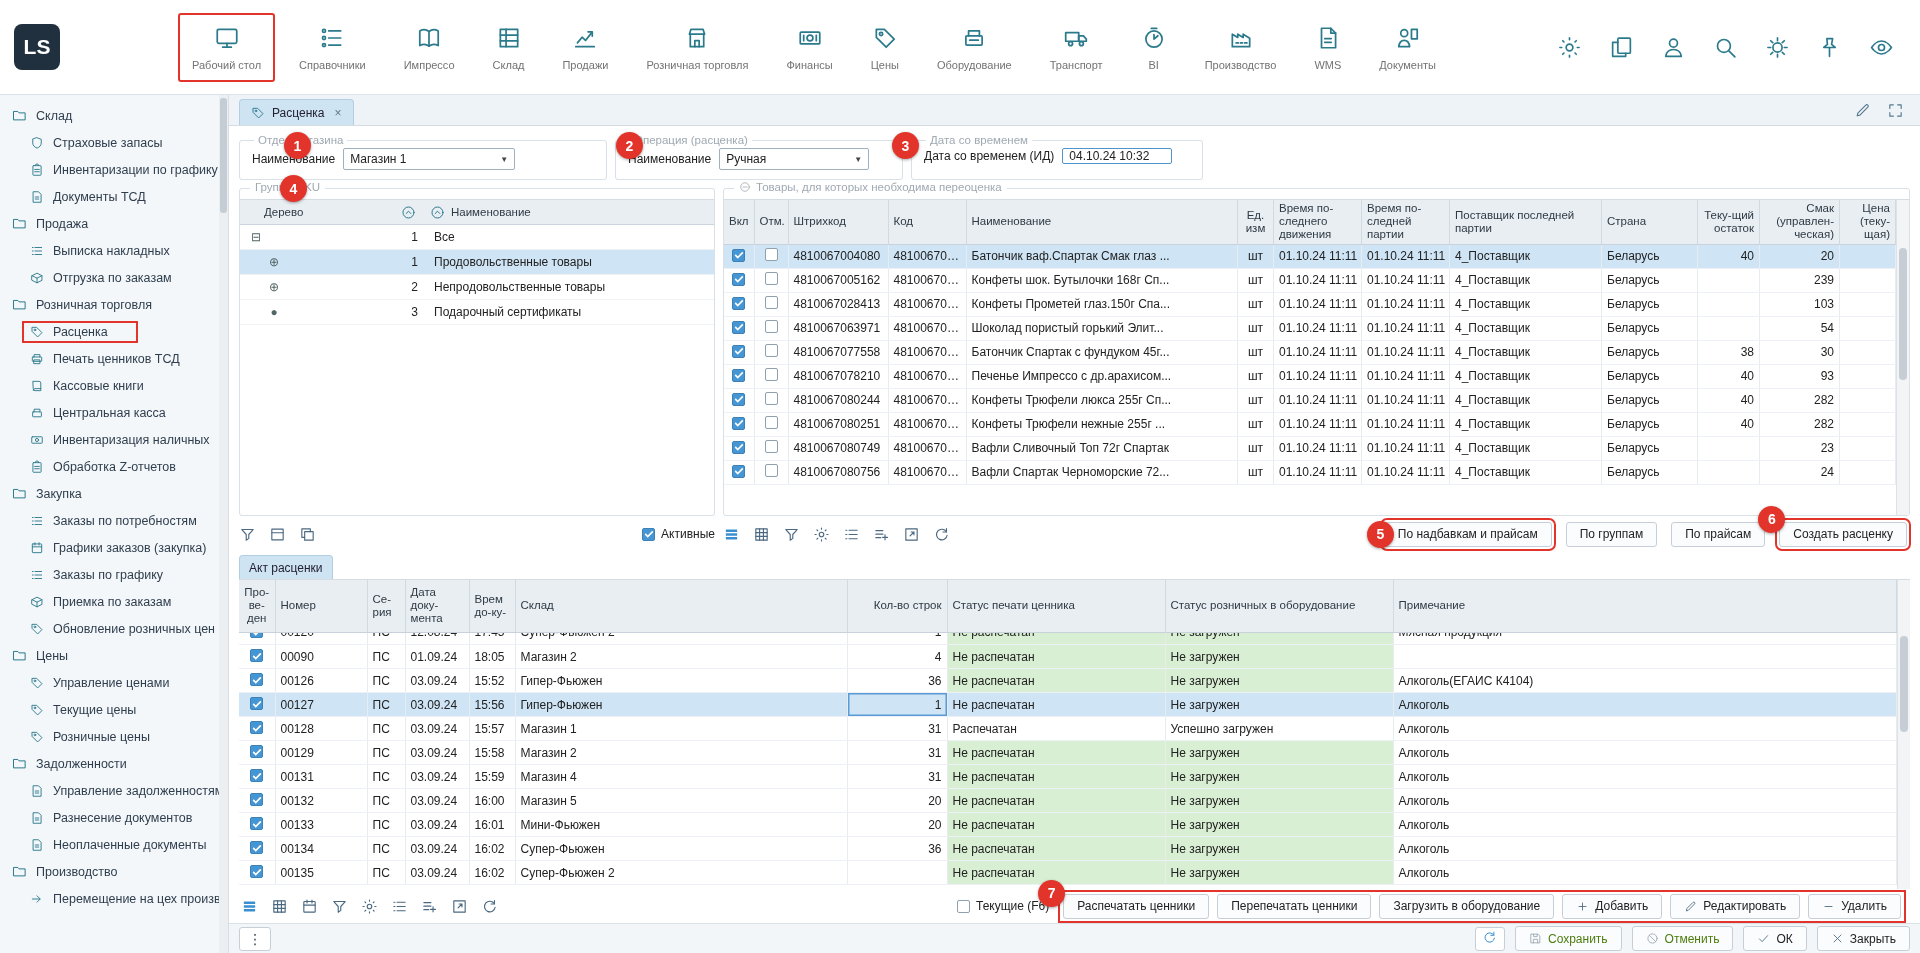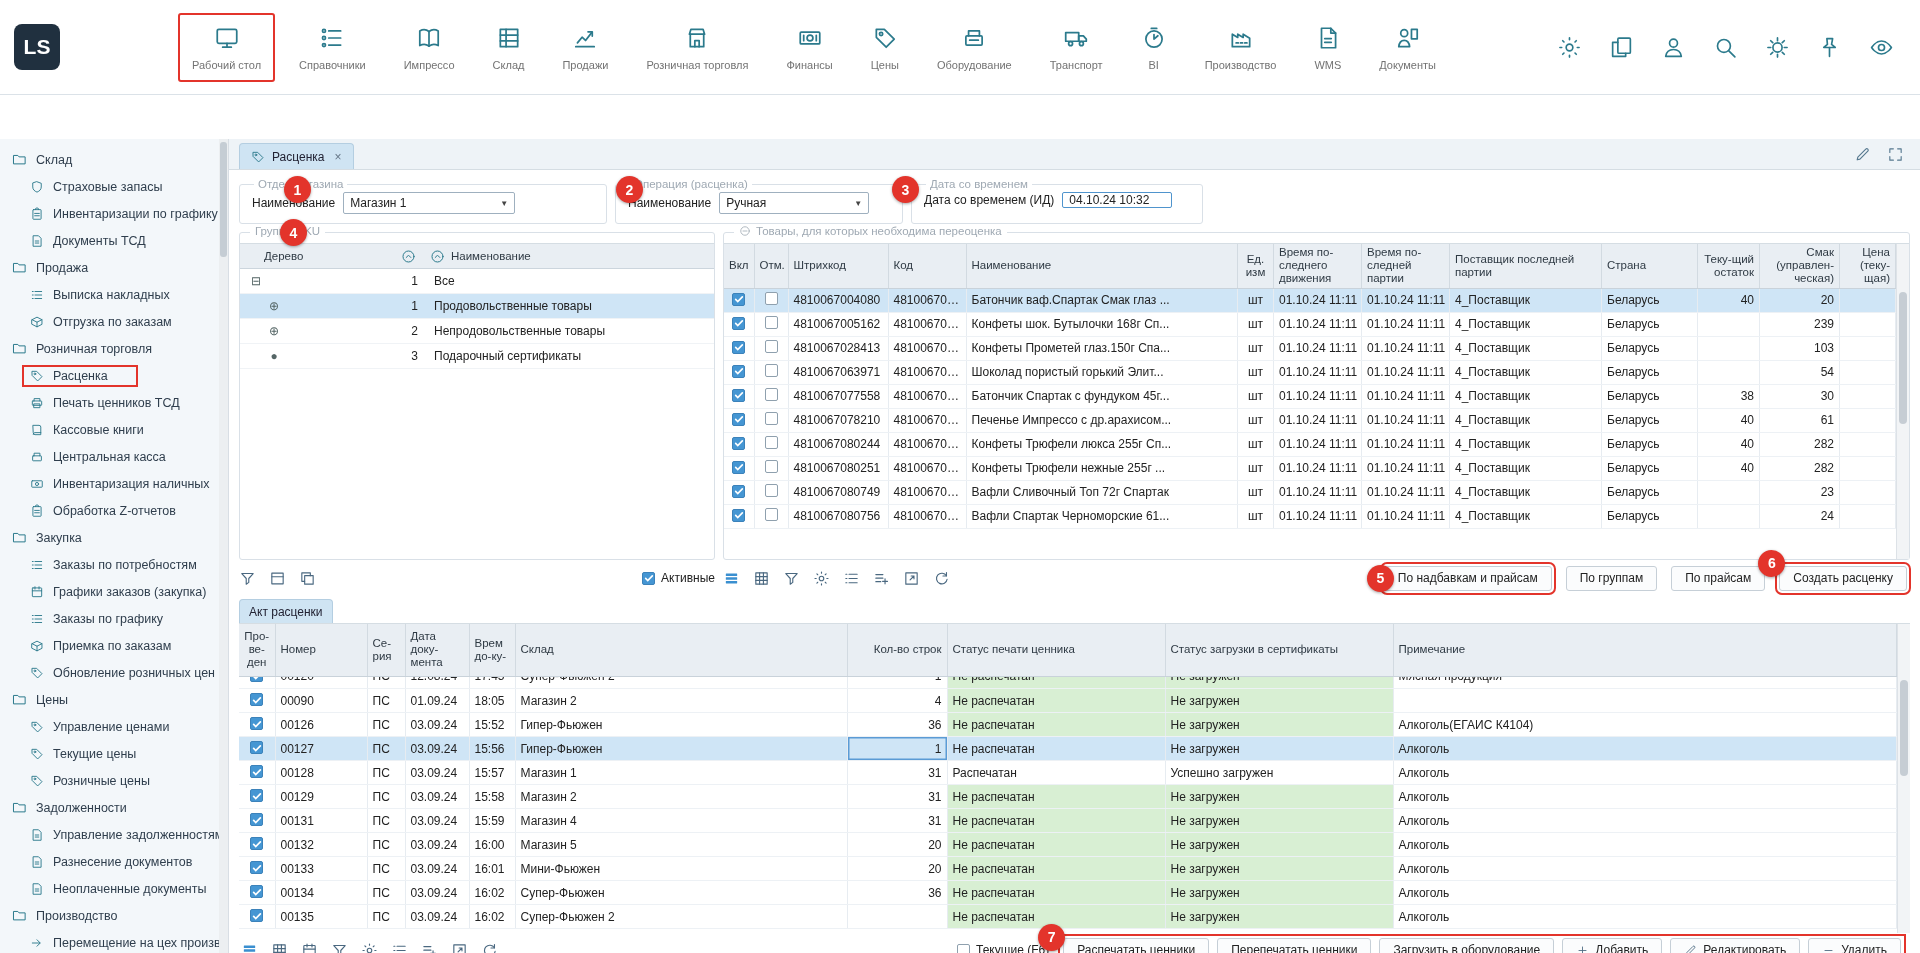--- a/index.html
+++ b/index.html
@@ -1,18 +1,18 @@
 <!DOCTYPE html>
 <html><head>
 <meta charset="utf-8">
 <style>
   * { box-sizing: border-box; margin:0; padding:0; }
   html,body { width:1920px; height:953px; overflow:hidden; background:#fff;
     font-family:"Liberation Sans", sans-serif; font-size:12px; color:#222; }
-  .app { display:flex; flex-direction:column; height:100%;gap:44px; }
+  .app { display:flex; flex-direction:column; height:100%; }
 
   
   .topbar { flex:0 0 95px; display:flex; align-items:center; background:#fff;
     border-bottom:1px solid #dbe2e8; padding:0 26px 0 14px; }
   .logo { width:46px; height:46px; border-radius:8px; background:#20303f; color:#fff;
     font-size:21px; font-weight:bold; display:flex; align-items:center; justify-content:center; }
   .topnav { display:flex; align-items:center; margin-left:118px; gap:10px; }
   .nav-item { display:flex; flex-direction:column; align-items:center; gap:7px;
     padding:9px 12px; border:2px solid transparent; border-radius:3px; cursor:pointer; }
   .nav-item .nicon { color:#2b7a8c; height:28px; display:flex; align-items:center; }
@@ -878,21 +878,21 @@
                       <td class="center"><span class="cb"></span></td>
                       <td>4810067078210</td>
                       <td>48100670…</td>
                       <td>Печенье Импрессо с др.арахисом...</td>
                       <td class="center">шт</td>
                       <td>01.10.24 11:11</td>
                       <td>01.10.24 11:11</td>
                       <td>4_Поставщик</td>
                       <td>Беларусь</td>
                       <td class="num">40</td>
-                      <td class="num">61</td>
+                      <td class="num">93</td>
                       <td class="num"></td>
                     </tr>
                     <tr class="">
                       <td class="center"><span class="cb on">
                           <svg viewBox="0 0 24 24" width="10" height="10" fill="none" stroke="#fff" stroke-width="4" stroke-linecap="round">
                             <path d="m4 13 5 5L20 7"></path>
                           </svg>
                         </span></td>
                       <td class="center"><span class="cb"></span></td>
                       <td>4810067080244</td>
@@ -947,21 +947,21 @@
                     </tr>
                     <tr class="">
                       <td class="center"><span class="cb on">
                           <svg viewBox="0 0 24 24" width="10" height="10" fill="none" stroke="#fff" stroke-width="4" stroke-linecap="round">
                             <path d="m4 13 5 5L20 7"></path>
                           </svg>
                         </span></td>
                       <td class="center"><span class="cb"></span></td>
                       <td>4810067080756</td>
                       <td>48100670…</td>
-                      <td>Вафли Спартак Черноморские 61...</td>
+                      <td>Вафли Спартак Черноморские 72...</td>
                       <td class="center">шт</td>
                       <td>01.10.24 11:11</td>
                       <td>01.10.24 11:11</td>
                       <td>4_Поставщик</td>
                       <td>Беларусь</td>
                       <td class="num"></td>
                       <td class="num">24</td>
                       <td class="num"></td>
                     </tr>
                   </tbody>
@@ -1094,21 +1094,21 @@
               <tbody>
                 <tr>
                   <th class="center">Про-ве-ден</th>
                   <th class="">Номер</th>
                   <th class="">Се-рия</th>
                   <th class="">Дата доку-мента</th>
                   <th class="">Врем до-ку-</th>
                   <th class="">Склад</th>
                   <th class="num">Кол-во строк</th>
                   <th class="">Статус печати ценника</th>
-                  <th class="">Статус загрузки в сертификаты</th>
+                  <th class="">Статус розничных в оборудование</th>
                   <th class="">Примечание</th>
                 </tr>
               </tbody>
             </table>
             <div class="act-body">
               <table class="tbl">
                 <colgroup>
                   <col style="width:36px">
                   <col style="width:92px">
                   <col style="width:38px">

